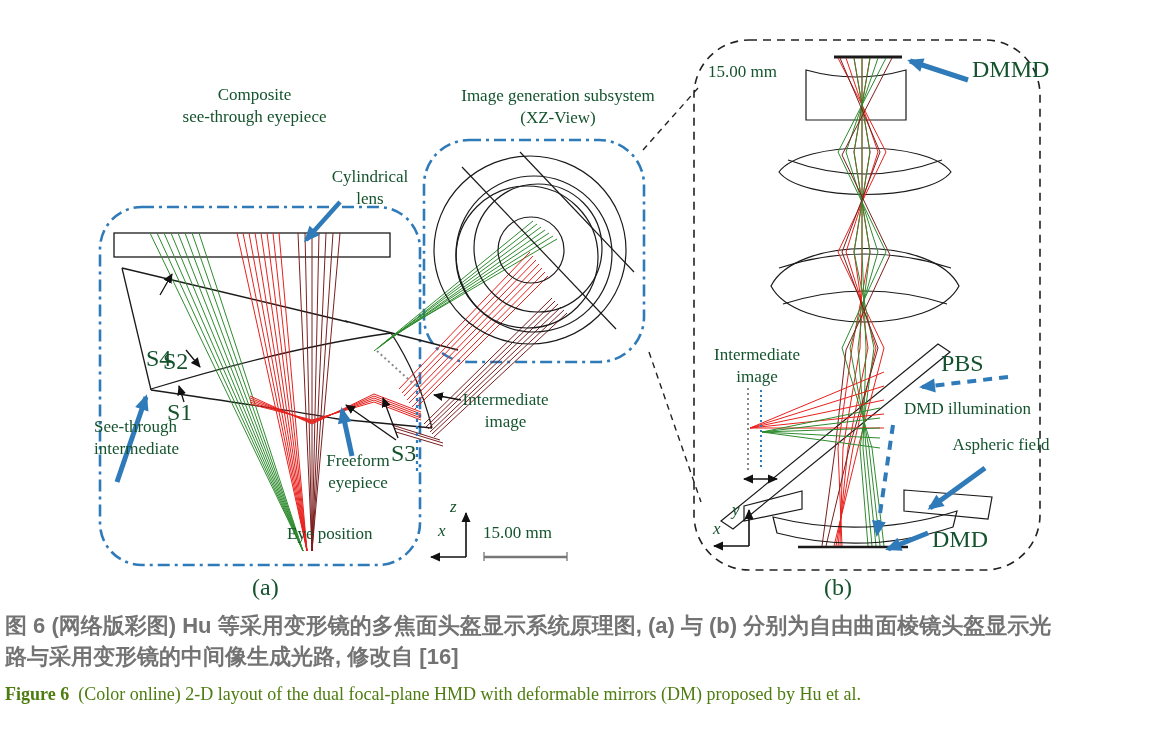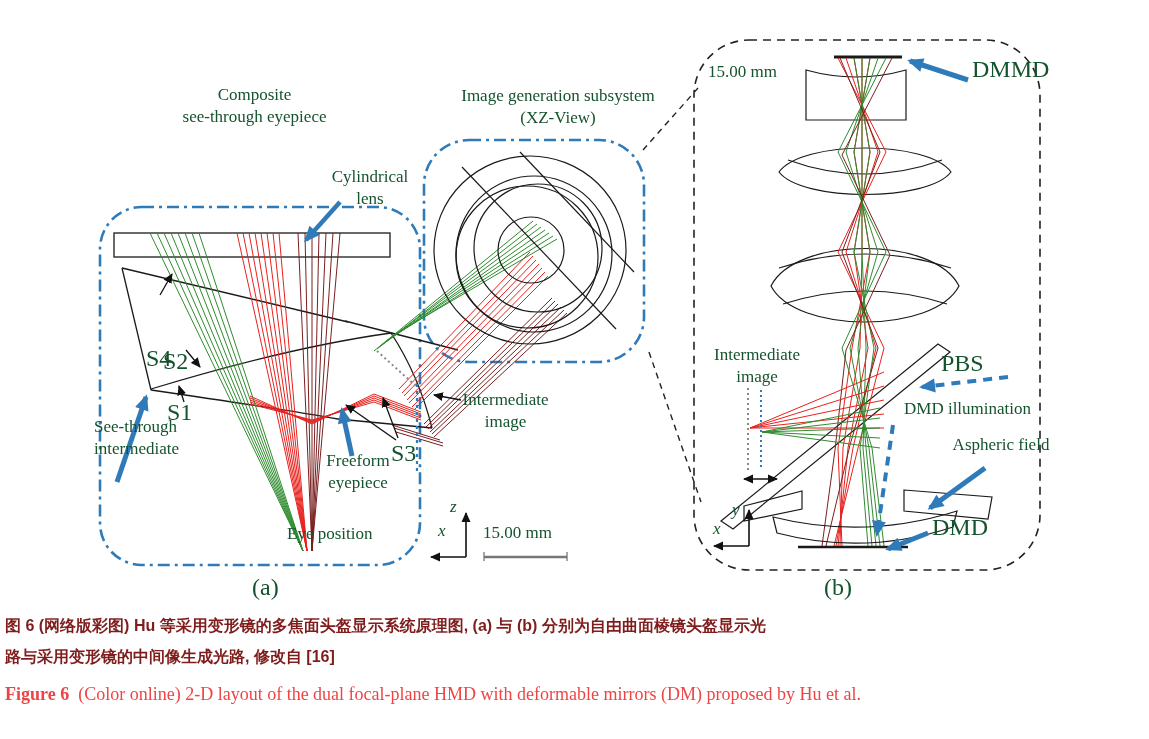--- a/index.html
+++ b/index.html
@@ -4,22 +4,22 @@
 <style>
   html,body{margin:0;padding:0;background:#fff;}
   #page{position:relative;width:1149px;height:739px;background:#fff;overflow:hidden;
         font-family:"Liberation Serif",serif;color:#111;}
   svg{position:absolute;left:0;top:0;}
   .lbl{position:absolute;font:17px "Liberation Serif",serif;color:#14532d;white-space:nowrap;}
   .lbl2{text-align:center;line-height:22px;}
   .it{font-style:italic;}
   .big{font-size:24px;}
   .cap{position:absolute;left:5px;top:610px;width:1140px;}
-  .cap-zh{font-family:"Liberation Sans",sans-serif;font-weight:bold;font-size:16px;line-height:31px;color:#7f1d1d;}
-  .cap-en{margin-top:9px;font-family:"Liberation Serif",serif;font-size:18px;line-height:26px;color:#ef4444;}
+  .cap-zh{font-family:"Liberation Sans",sans-serif;font-weight:bold;font-size:22px;line-height:31px;color:#737373;}
+  .cap-en{margin-top:9px;font-family:"Liberation Serif",serif;font-size:18px;line-height:26px;color:#4d7c0f;}
   .cap-en .fig{font-weight:bold;}
 </style>
 </head>
 <body>
 
 <div id="page">
 
 <svg width="1149" height="605" viewBox="0 0 1149 605">
   <defs>
     <marker id="ab" markerUnits="userSpaceOnUse" markerWidth="20" markerHeight="18" refX="14" refY="8" orient="auto">
@@ -277,21 +277,21 @@
 <div class="lbl big" style="left:972px;top:56px;">DMMD</div>
 <div class="lbl lbl2" style="left:683px;top:344px;width:148px;">
   <div>Intermediate</div>
   <div>image</div>
 </div>
 <div class="lbl big" style="left:941px;top:350px;">PBS</div>
 <div class="lbl" style="left:904px;top:399px;text-align:right;">DMD illumination</div>
 <div class="lbl lbl2" style="left:915px;top:434px;width:172px;">
   <div>Aspheric field</div>
 </div>
-<div class="lbl big" style="left:932px;top:514px;">DMD</div>
+<div class="lbl big" style="left:932px;top:526px;">DMD</div>
 <div class="lbl it" style="left:713px;top:519px;">x</div>
 <div class="lbl it" style="left:732px;top:500px;">y</div>
 <div class="lbl big" style="left:824px;top:574px;">(b)</div>
 
 <div class="cap">
   <div class="cap-zh">
     <div>图 6  (网络版彩图) Hu 等采用变形镜的多焦面头盔显示系统原理图, (a) 与 (b) 分别为自由曲面棱镜头盔显示光</div>
     <div>路与采用变形镜的中间像生成光路, 修改自 [16]</div>
   </div>
   <div class="cap-en">

